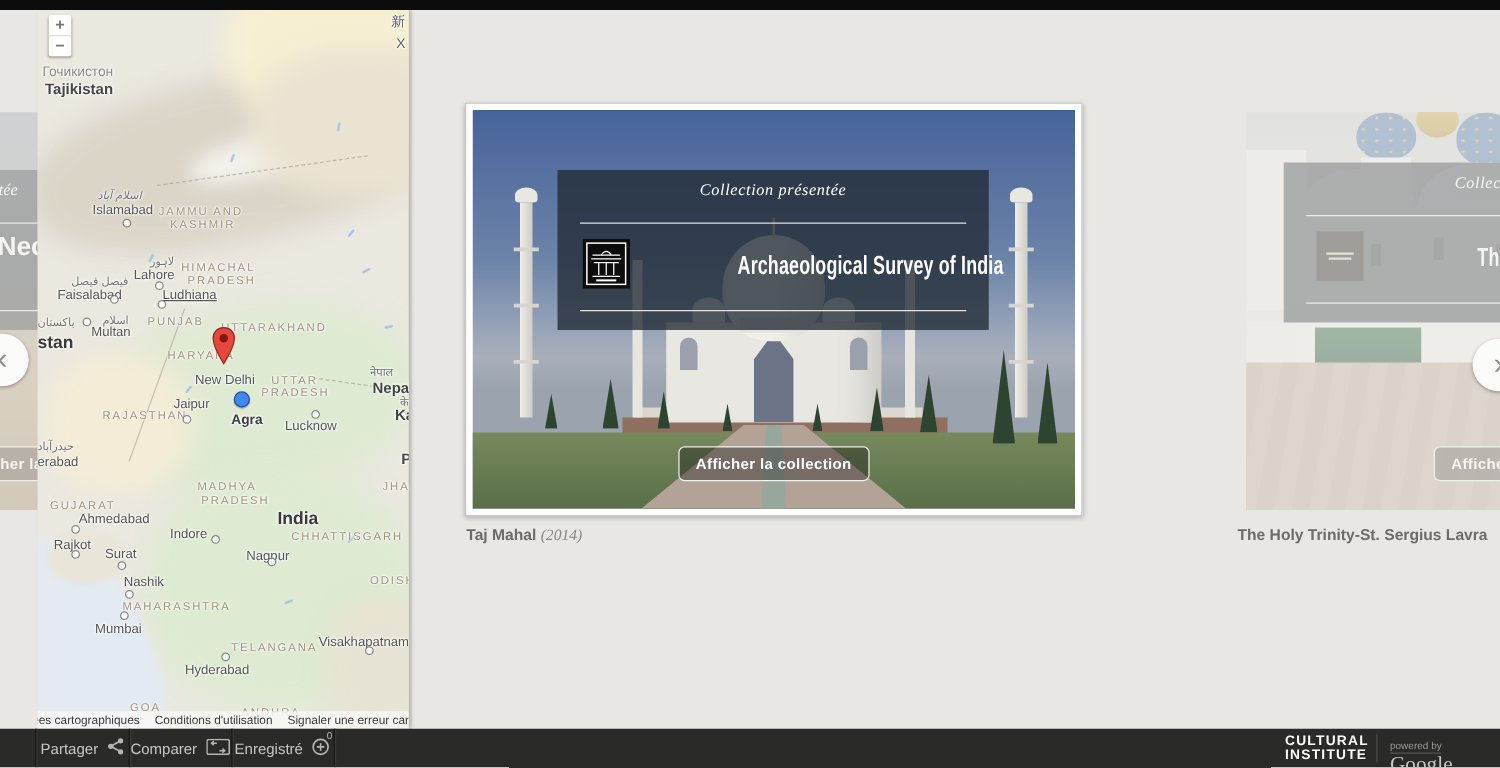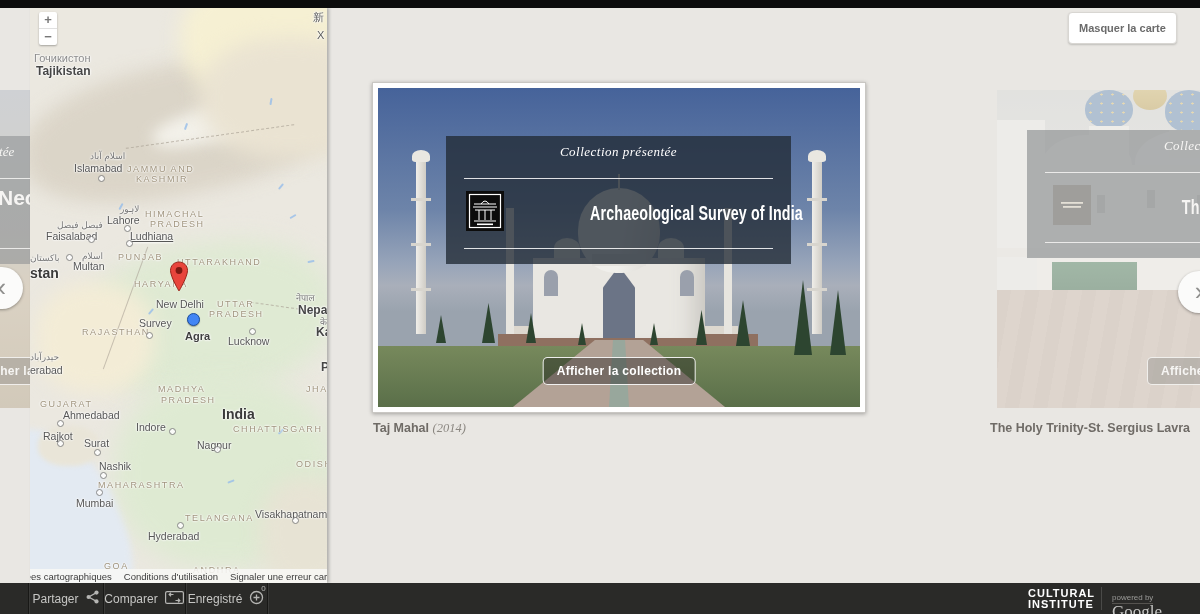--- a/index.html
+++ b/index.html
@@ -244,21 +244,21 @@
     <div class="spk" style="left:250px;top:420px;transform:rotate(45deg);"></div>
     <div class="spk" style="left:200px;top:470px;transform:rotate(70deg);"></div>
     <div class="spk" style="left:280px;top:300px;transform:rotate(50deg);"></div>
     <div class="spk" style="left:120px;top:300px;transform:rotate(40deg);"></div>
 
     <div>
         <div class="mlb m-alt" style="left: 4px; top: 44px;">Гочикистон</div>
         <div class="mlb m-country" style="left: 6px; top: 56px;">Tajikistan</div>
         <div class="mlb m-cjk" style="left: 283px; top: 2px;">新</div>
         <div class="mlb m-cjk" style="left: 287px; top: 21px;">X</div>
-        <div class="mlb m-ar" style="left: 60px; top: 143px;">اسلام آباد</div>
+        <div class="mlb m-ar" style="left: 48px; top: 143px; font-style: italic;">اسلام آباد</div>
         <div class="mlb m-city" style="left: 44px; top: 154px;">Islamabad</div>
         <div class="mlb m-state" style="left: 97px; top: 156px;">JAMMU AND</div>
         <div class="mlb m-state" style="left: 106px; top: 166px;">KASHMIR</div>
         <div class="mlb m-ar" style="left: 90px; top: 196px;">لاہور</div>
         <div class="mlb m-state" style="left: 115px; top: 201px;">HIMACHAL</div>
         <div class="mlb m-city" style="left: 77px; top: 206px;">Lahore</div>
         <div class="mlb m-state" style="left: 120px; top: 211px;">PRADESH</div>
         <div class="mlb m-ar" style="left: 27px; top: 212px;">فیصل فیصل</div>
         <div class="mlb m-city" style="left: 16px; top: 222px;">Faisalabad</div>
         <div class="mlb m-city" style="left: 100px; top: 222px; text-decoration: underline;">Ludhiana</div>
@@ -267,21 +267,21 @@
         <div class="mlb m-ar" style="left: 0px; top: 245px;">باكستان</div>
         <div class="mlb m-city" style="left: 43px; top: 252px;">Multan</div>
         <div class="mlb m-xl" style="left: 0px; top: 257px;">stan</div>
         <div class="mlb m-state" style="left: 147px; top: 249px;">UTTARAKHAND</div>
         <div class="mlb m-state" style="left: 104px; top: 271px;">HARYANA</div>
         <div class="mlb m-city" style="left: 126px; top: 290px;">New Delhi</div>
         <div class="mlb m-ar" style="left: 266px; top: 283px;">नेपाल</div>
         <div class="mlb m-state" style="left: 187px; top: 291px;">UTTAR</div>
         <div class="mlb m-country" style="left: 268px; top: 295px;">Nepal</div>
         <div class="mlb m-state" style="left: 179px; top: 301px;">PRADESH</div>
-        <div class="mlb m-city" style="left: 109px; top: 309px;">Survey</div>
+        <div class="mlb m-city" style="left: 109px; top: 309px;">Jaipur</div>
         <div class="mlb m-ar" style="left: 290px; top: 307px;">के</div>
         <div class="mlb m-state" style="left: 52px; top: 319px;">RAJASTHAN</div>
         <div class="mlb m-country" style="left: 286px; top: 317px;">Kath</div>
         <div class="mlb m-cityb" style="left: 155px; top: 322px;">Agra</div>
         <div class="mlb m-city" style="left: 198px; top: 327px;">Lucknow</div>
         <div class="mlb m-ar" style="left: 0px; top: 344px;">حیدرآباد</div>
         <div class="mlb m-country" style="left: 291px; top: 352px;">Pa</div>
         <div class="mlb m-city" style="left: 0px; top: 356px;">erabad</div>
         <div class="mlb m-state" style="left: 128px; top: 376px;">MADHYA</div>
         <div class="mlb m-state" style="left: 276px; top: 376px;">JHARK</div>
@@ -337,21 +337,20 @@
     </div>
 
     <div class="attr">
       <span style="margin-left:-27px;">Données cartographiques</span>
       <span>Conditions d'utilisation</span>
       <span>Signaler une erreur cartographique</span>
     </div>
   </div>
 
   <div class="topbar"></div>
-  <div class="hidemap">Masquer la carte</div>
 
   <div class="footbar">
     <div class="fsep" style="left:28px;"></div>
     <div class="fsep" style="left:103px;"></div>
     <div class="fsep" style="left:185px;"></div>
     <div class="fsep" style="left:267px;"></div>
     <div class="fbtn" style="left:28px;width:75px;">
       <span>Partager</span>
       <span><svg width="13" height="14" viewBox="0 0 13 14">
             <g stroke="#b5b5b3" stroke-width="1.3">

